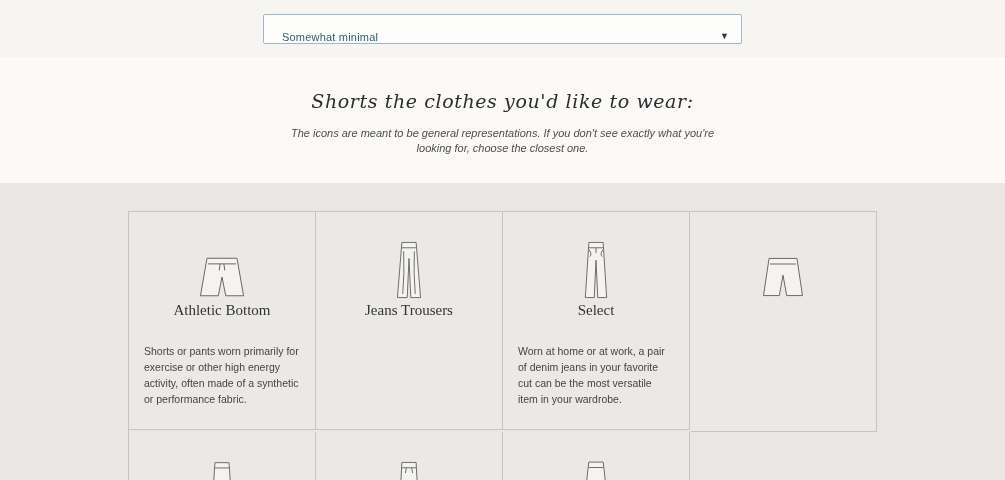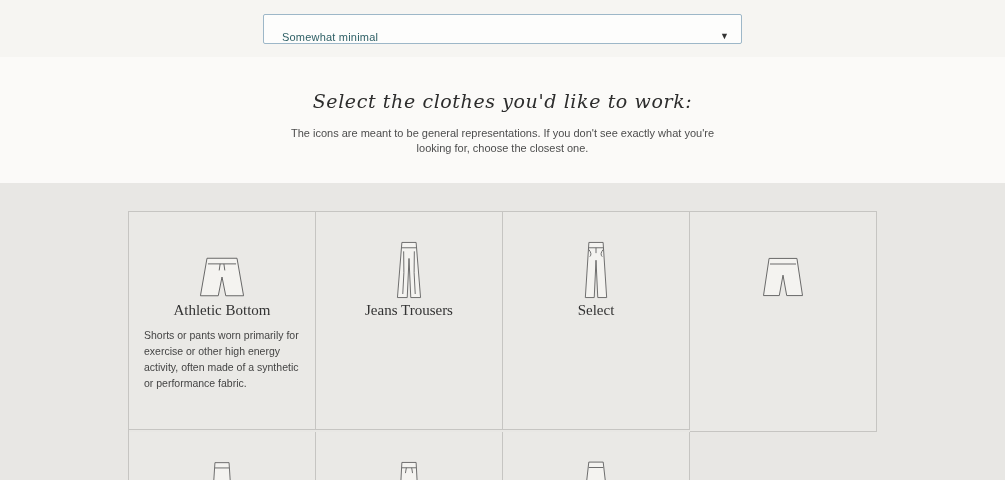--- a/index.html
+++ b/index.html
@@ -52,20 +52,21 @@
     font-family: "DejaVu Serif", "Liberation Serif", serif;
     font-style: italic;
     font-weight: normal;
     font-size: 19px;
     color: #2d2d2d;
     letter-spacing: 0.6px;
   }
   .intro .subtitle {
     margin: 14px auto 0;
     max-width: 430px;
+    font-style: italic;
     font-size: 11px;
     line-height: 15px;
     color: #4d4d4d;
   }
 
   
   .grid-section {
     background: #e8e7e4;
     padding-top: 28px;
     display: flex;
@@ -95,21 +96,21 @@
     display: flex;
     align-items: flex-end;
     justify-content: center;
   }
   .card-title {
     font-family: "Liberation Serif", serif;
     font-size: 15px;
     color: #333;
   }
   .card-desc {
-    margin-top: 8px;
+    margin-top: 24px;
     align-self: stretch;
     padding: 0 15px;
     font-size: 10.5px;
     line-height: 16px;
     color: #444;
     text-align: left;
   }
   svg { display: block; }
   svg path, svg line, svg rect {
     fill: #f4f3f0;
@@ -123,21 +124,21 @@
 <body>
 
 <div class="top-bar">
   <div class="select-box">
     <span class="value">Somewhat minimal</span>
     <span class="caret">▼</span>
   </div>
 </div>
 
 <div class="intro">
-  <h2>Select the clothes you'd like to work:</h2>
+  <h2>Shorts the clothes you'd like to wear:</h2>
   <p class="subtitle">The icons are meant to be general representations. If you don't see exactly what you're looking for, choose the closest one.</p>
 </div>
 
 <div class="grid-section">
   <div class="grid">
 
     <div class="card">
       <div class="icon-wrap">
         <svg width="60" height="50" viewBox="0 0 64 52">
           <path d="M16 6 H48 L55 46 H36 L32 26 L28 46 H9 Z"></path>
@@ -164,20 +165,21 @@
     <div class="card">
       <div class="icon-wrap">
         <svg width="32" height="64" viewBox="0 0 36 70">
           <path d="M10 4 H26 L30 66 H20 L18 24 L16 66 H6 Z"></path>
           <path class="detail" d="M10 10 H26"></path>
           <path class="detail" d="M10 12 Q14 17 11 20 M26 12 Q22 17 25 20"></path>
           <path class="detail" d="M18 10 L18 16"></path>
         </svg>
       </div>
       <div class="card-title">Select</div>
+      <div class="card-desc">Worn at home or at work, a pair of denim jeans in your favorite cut can be the most versatile item in your wardrobe.</div>
     </div>
 
     <div class="card row2">
       <div class="icon-wrap">
         <svg width="52" height="50" viewBox="0 0 56 52">
           <path d="M13 6 H43 L49 46 H32 L28 24 L24 46 H7 Z"></path>
           <path class="detail" d="M14 12 H42"></path>
         </svg>
       </div>
     </div>

